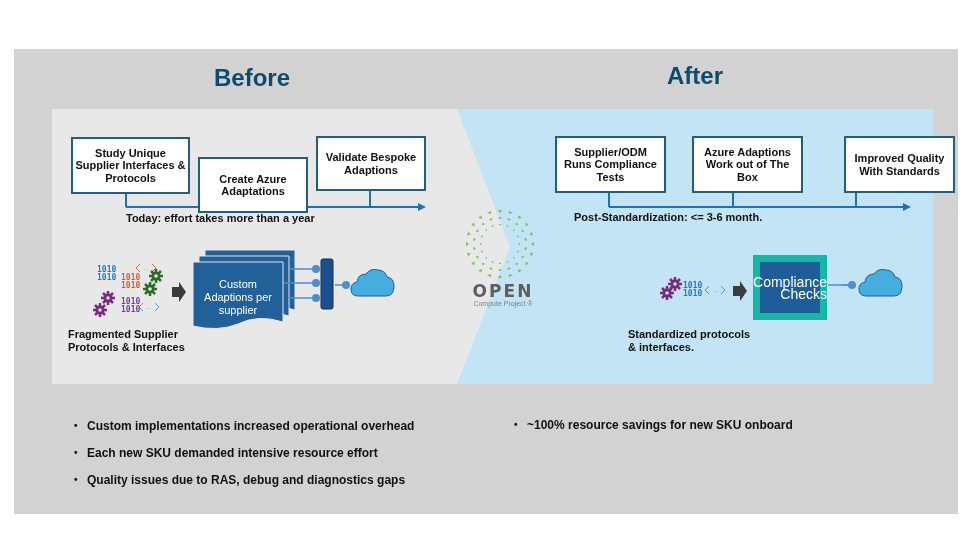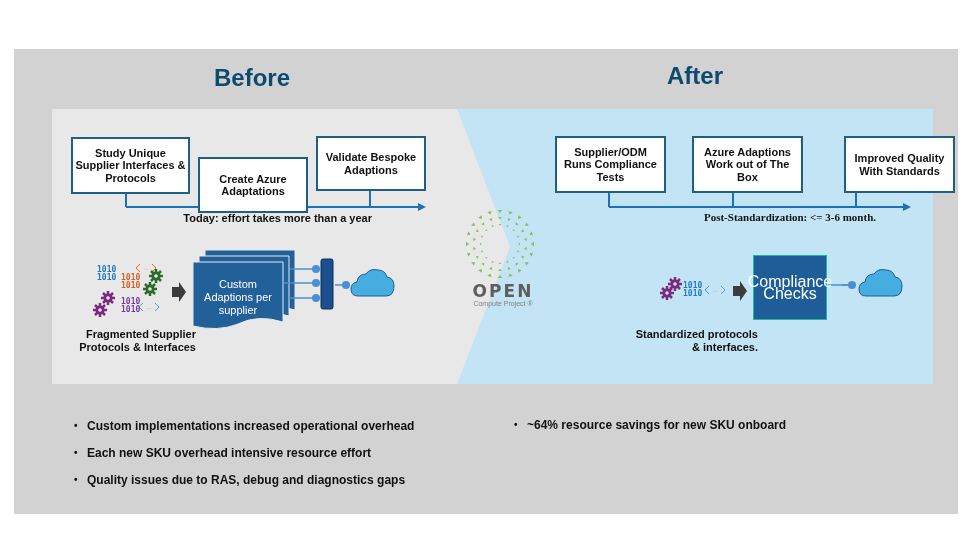--- a/index.html
+++ b/index.html
@@ -2,23 +2,23 @@
 <html><head>
 <meta charset="utf-8">
 <style>
   html, body { margin:0; padding:0; background:#ffffff; }
   body { width:975px; height:548px; position:relative; overflow:hidden; font-family:"Liberation Sans", sans-serif; }
   .frame { position:absolute; left:14px; top:49px; width:944px; height:465px; background:#d2d2d2; }
   .heading { position:absolute; font-weight:bold; font-size:24px; color:#0c4a6e; text-align:center; font-family:"Liberation Sans", sans-serif; }
   .panel-after { position:absolute; left:52px; top:109px; width:881px; height:275px; background:#c3e4f4; }
   svg.overlay { position:absolute; left:0; top:0; width:975px; height:548px; }
   .step-box { position:absolute; background:#ffffff; border:2px solid #1f5f7f; box-sizing:border-box; display:flex; align-items:center; justify-content:center; text-align:center; font-size:11px; font-weight:bold; color:#111; line-height:12.5px; padding:0 2px; }
-  .caption { position:absolute; font-size:11px; font-weight:bold; color:#111; text-align:right; white-space:nowrap; }
+  .caption { position:absolute; font-size:11px; font-weight:bold; color:#111; text-align:left; white-space:nowrap; }
   .doc-label { position:absolute; color:#ffffff; font-size:11px; text-align:center; line-height:13px; }
-  .comp-box { position:absolute; left:753px; top:255px; width:74px; height:65px; background:#1f5d98; border:1px solid #14b8a6; box-sizing:border-box; color:#fff; font-size:16px; display:flex; align-items:center; justify-content:center; text-align:center; line-height:12px; }
+  .comp-box { position:absolute; left:753px; top:255px; width:74px; height:65px; background:#1f5d98; border:7px solid #14b8a6; box-sizing:border-box; color:#fff; font-size:14px; display:flex; align-items:center; justify-content:center; text-align:right; line-height:12px; }
   .bullets { position:absolute; list-style:none; margin:16px; padding:0; font-size:12px; font-weight:bold; color:#111; }
   .bullets li { height:27px; line-height:14px; position:relative; padding-left:13px; white-space:nowrap; }
   .bullets li::before { content:"\2022"; position:absolute; left:0; top:0; font-size:10px; }
   .ocp-open { position:absolute; left:467px; top:281px; width:72px; text-align:center; font-family:"DejaVu Sans", sans-serif; font-weight:bold; font-size:17px; letter-spacing:2px; color:#5e5e5e; }
   .ocp-sub { position:absolute; left:462px; top:300px; width:82px; text-align:center; font-size:7px; color:#808080; }
   .bin { font-family:"DejaVu Sans Mono", monospace; font-weight:bold; font-size:8px; line-height:8px; }
 </style>
 </head>
 <body>
 
@@ -233,38 +233,38 @@
   </div>
 
 <div class="step-box" style="left:71px; top:137px; width:119px; height:57px;">Study Unique Supplier Interfaces &amp; Protocols</div>
 <div class="step-box" style="left:198px; top:137px; width:110px; height:56px;margin-top:20px;">Create Azure Adaptations</div>
 <div class="step-box" style="left:316px; top:136px; width:110px; height:55px;">Validate Bespoke Adaptions</div>
 <div class="caption" style="left:126px; top:212px; width:246px;">Today: effort takes more than a year</div>
 
 <div class="step-box" style="left:555px; top:136px; width:111px; height:57px;">Supplier/ODM Runs Compliance Tests</div>
 <div class="step-box" style="left:678px; top:136px; width:111px; height:57px;margin-left:14px;">Azure Adaptions Work out of The Box</div>
 <div class="step-box" style="left:800px; top:136px; width:111px; height:57px;margin-left:44px;">Improved Quality With Standards</div>
-<div class="caption" style="left:616px; top:211px; width:260px;font-family:Liberation Serif, serif;">Post-Standardization: &lt;= 3-6 month.</div>
+<div class="caption" style="left:574px; top:211px; width:260px;">Post-Standardization: &lt;= 3-6 month.</div>
 
 <div class="doc-label" style="left:196px; top:278px; width:84px;">Custom Adaptions per supplier</div>
 
 <div class="comp-box">Compliance Checks</div>
 
 <div class="caption" style="left:68px; top:328px; width:128px; line-height:13px;">
   <div>Fragmented Supplier</div>
   <div>Protocols &amp; Interfaces</div>
 </div>
 <div class="caption" style="left:628px; top:328px; width:130px; line-height:13px;">
   <div>Standardized protocols</div>
   <div>&amp; interfaces.</div>
 </div>
 
 <div class="ocp-open">OPEN</div>
 <div class="ocp-sub">Compute Project ®</div>
 
 <ul class="bullets" style="left:58px; top:403px;">
   <li>Custom implementations increased operational overhead</li>
-  <li>Each new SKU overhead intensive resource effort</li>
+  <li>Each new SKU demanded intensive resource effort</li>
   <li>Quality issues due to RAS, debug and diagnostics gaps</li>
 </ul>
 <ul class="bullets" style="left:498px; top:402px;">
-  <li>~64% resource savings for new SKU onboard</li>
+  <li>~100% resource savings for new SKU onboard</li>
 </ul>
 
 </body></html>

